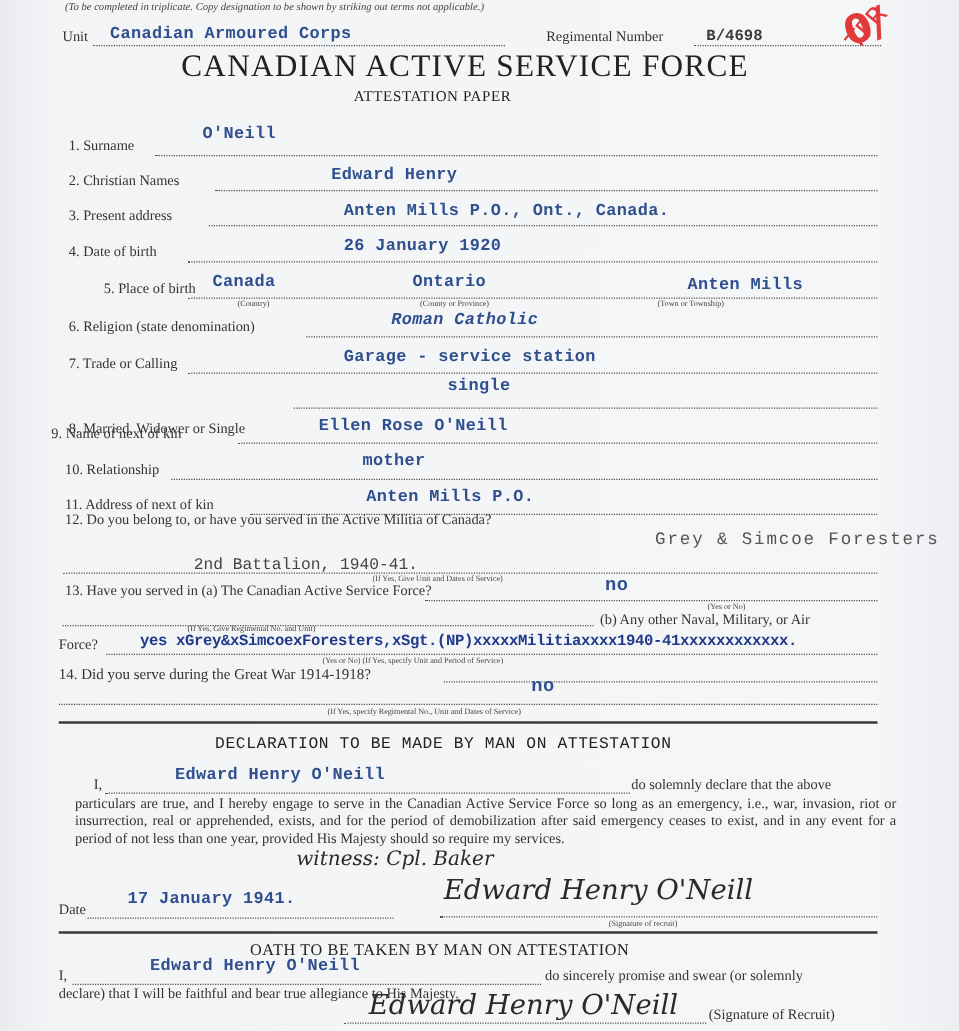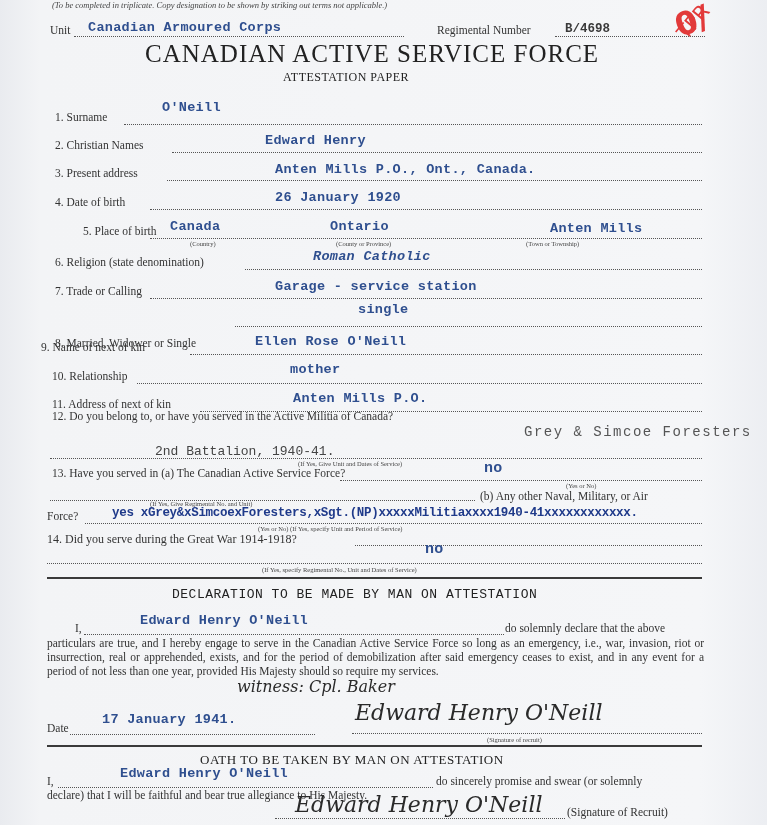--- a/index.html
+++ b/index.html
@@ -29,21 +29,21 @@
     .dots {
       position: absolute; height: 0;
       border-bottom: 1px dotted #555;
     }
     .rule { position: absolute; height: 2px; background: #3a3a3a; left: 47px; width: 655px; }
     .title {
       font-size: 25px; letter-spacing: 1px; color: #222; font-weight: normal;
     }
     .subtitle { font-size: 12px; color: #222; letter-spacing: 0.5px; }
     .section-title { font-size: 13px; color: #222; letter-spacing: 0.5px; }
-    .body-text { font-size: 11.5px; color: #333; line-height: 14px; white-space: normal; }
+    .body-text { font-size: 11.5px; color: #333; line-height: 14px; white-space: normal; margin-left: 13px; }
     .sig {
       font-family: "DejaVu Serif", serif; font-style: italic;
       color: #2a2a2a; font-size: 22px;
     }
     .redmark {
       font-family: "DejaVu Sans", sans-serif; color: #e23a3a;
       font-weight: bold;
     }
     .strike {
       font-family: "Liberation Mono", "DejaVu Sans Mono", monospace;

